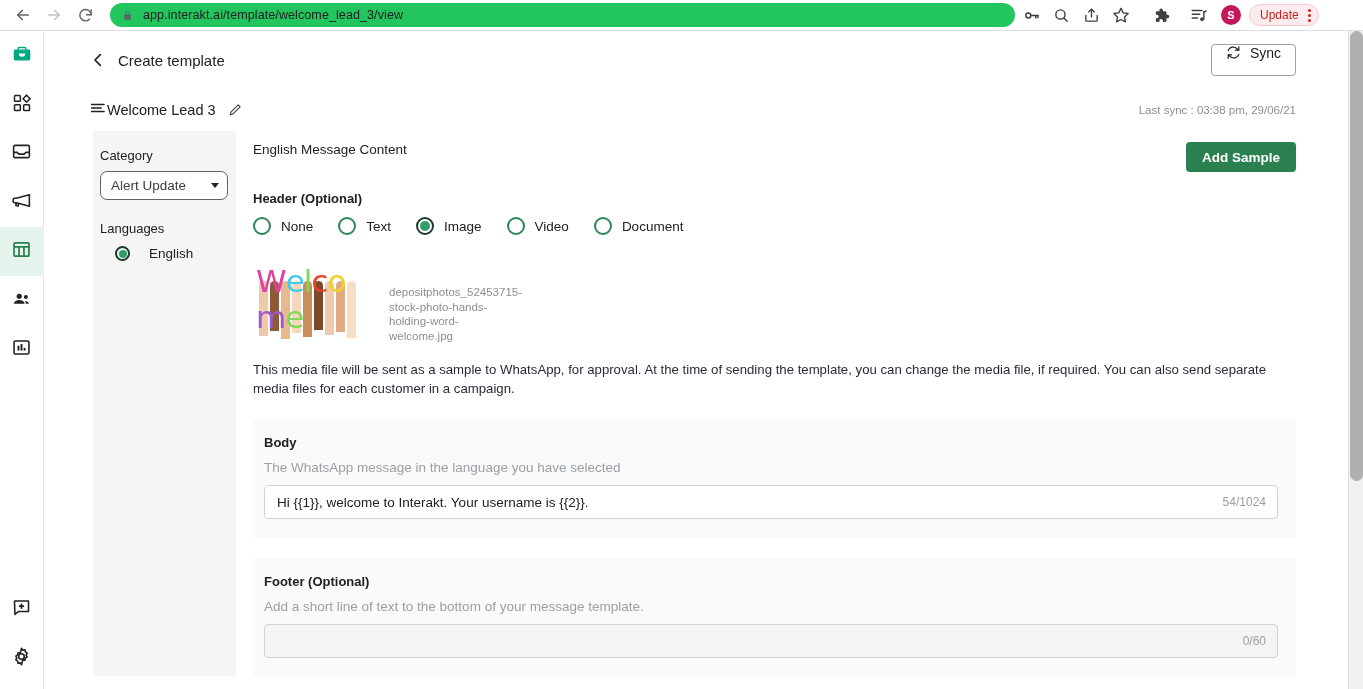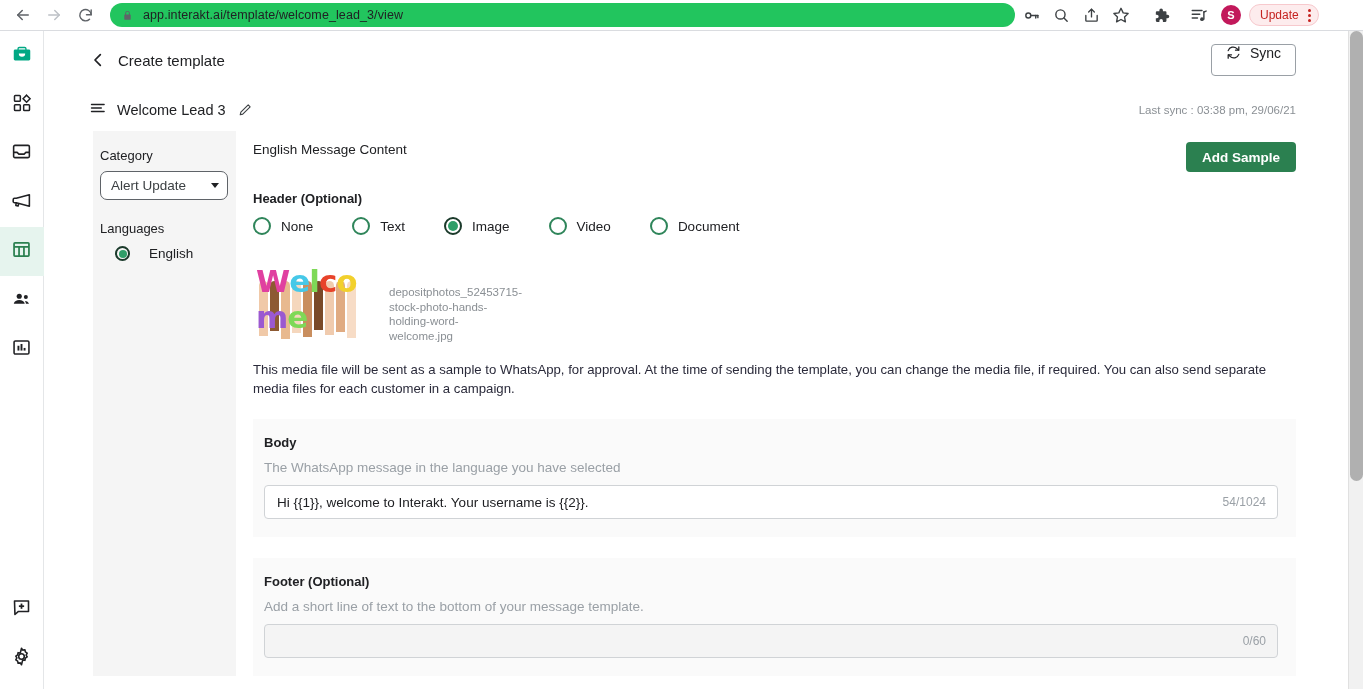--- a/index.html
+++ b/index.html
@@ -105,21 +105,21 @@
     height: 32px; padding: 0 14px;
     border: 1px solid #9aa0a6; border-radius: 4px;
     background: #fff; font-size: 14px; color: #202124;
     cursor: pointer;
   }
   .subbar {
     height: 42px;
     display: flex; align-items: center;
     padding: 0 52px 0 45px;
   }
-  .tmpl-name { font-size: 14.5px; color: #202124; margin-left: 10px; }
+  .tmpl-name { font-size: 14.5px; color: #202124; }
   .pencil { margin-left: 12px; display: flex; cursor: pointer; }
   .subbar .grow { flex: 1; }
   .lastsync { font-size: 11.5px; color: #8a8f94; }
 
   
   .body-area { display: flex; padding-left: 48px; }
   .cat-panel {
     width: 143px; min-height: 530px;
     background: #f5f5f5;
     padding: 17px 0 0 7px;
@@ -159,38 +159,38 @@
     background: #2b8050; color: #fff;
     border: none; border-radius: 4px;
     height: 30px; padding: 4px 16px;
     font-size: 13.5px; font-weight: bold;
     cursor: pointer;
     font-family: "Liberation Sans", sans-serif;
   }
   .block { padding-top: 19px; }
   .blk-title { font-size: 13px; font-weight: bold; color: #202124; }
   .blk-sub { font-size: 13.5px; color: #9aa0a6; margin-top: 9px; }
-  .radio-group { display: flex; align-items: center; gap: 39px; margin-top: 11px; }
+  .radio-group { display: flex; align-items: center; gap: 25px; margin-top: 11px; }
   .radio-group .radio-row { padding-left: 0; gap: 10px; }
   .radio-group .radio { width: 18px; height: 18px; flex: 0 0 18px; }
   .radio-group .radio.checked::after { width: 10px; height: 10px; }
   .radio-group .radio-lbl { font-size: 13.5px; }
 
   
   .media-row { display: flex; align-items: flex-start; margin-top: 14px; gap: 16px; }
   .thumb {
     width: 120px; height: 90px;
     position: relative; overflow: hidden;
     background: #fff;
     flex: 0 0 120px;
   }
   .welcome-word {
     position: absolute; top: 14px; left: 3px;
     font-family: "DejaVu Sans", sans-serif;
-    font-size: 31px; font-weight: bold;
+    font-size: 31px; font-weight: normal;
     letter-spacing: -1px;
     filter: blur(0.4px);
   }
   .welcome-word span { display: inline-block; }
   .hands { position: absolute; bottom: 0; left: 6px; display: flex; gap: 2px; }
   .hand { width: 9px; height: 52px; border-radius: 5px 5px 0 0; }
   .fname {
     font-size: 11.5px; color: #8a8f94; line-height: 14.5px;
     max-width: 130px; padding-top: 36px;
   }

